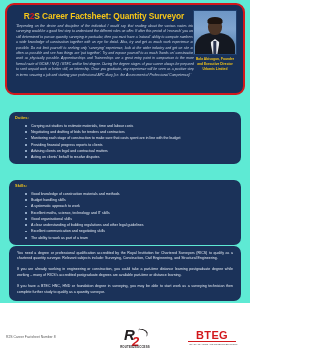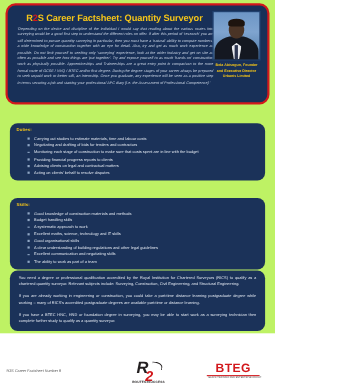--- a/index.html
+++ b/index.html
@@ -11,21 +11,21 @@
     width: 250px;
     height: 353px;
     overflow: hidden;
     font-family: "Liberation Sans", sans-serif;
     -webkit-font-smoothing: antialiased;
   }
   .page {
     position: relative;
     width: 250px;
     height: 303px;
-    background: #bef264;
+    background: #5eead4;
     box-sizing: border-box;
     padding-left: 16px;
   }
 
   
   .header-card {
     position: absolute;
     left: 5px;
     top: 3px;
     width: 240px;

